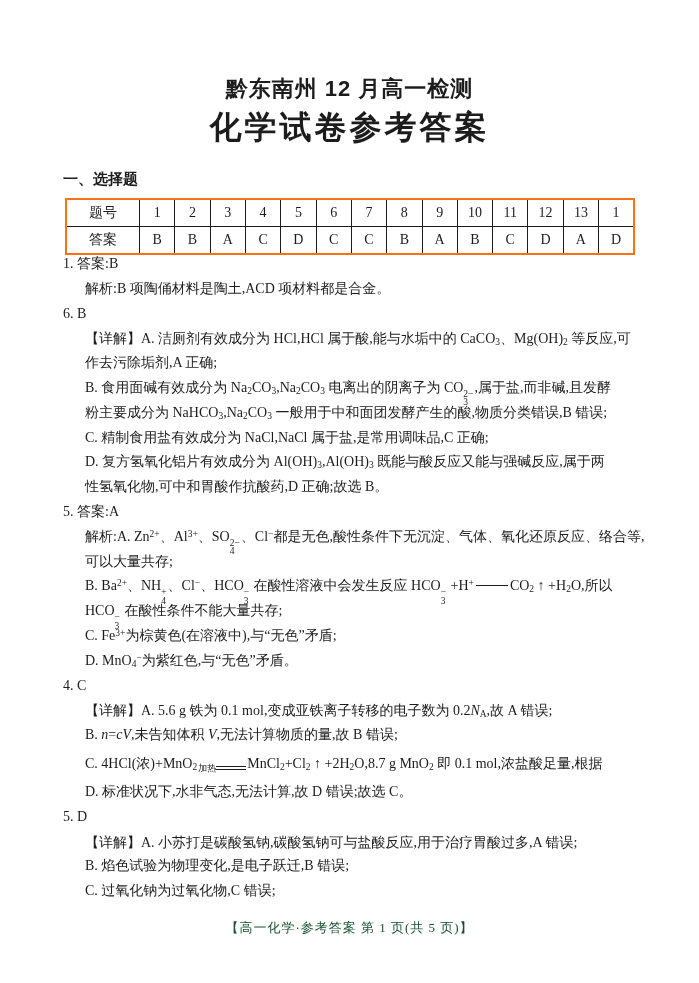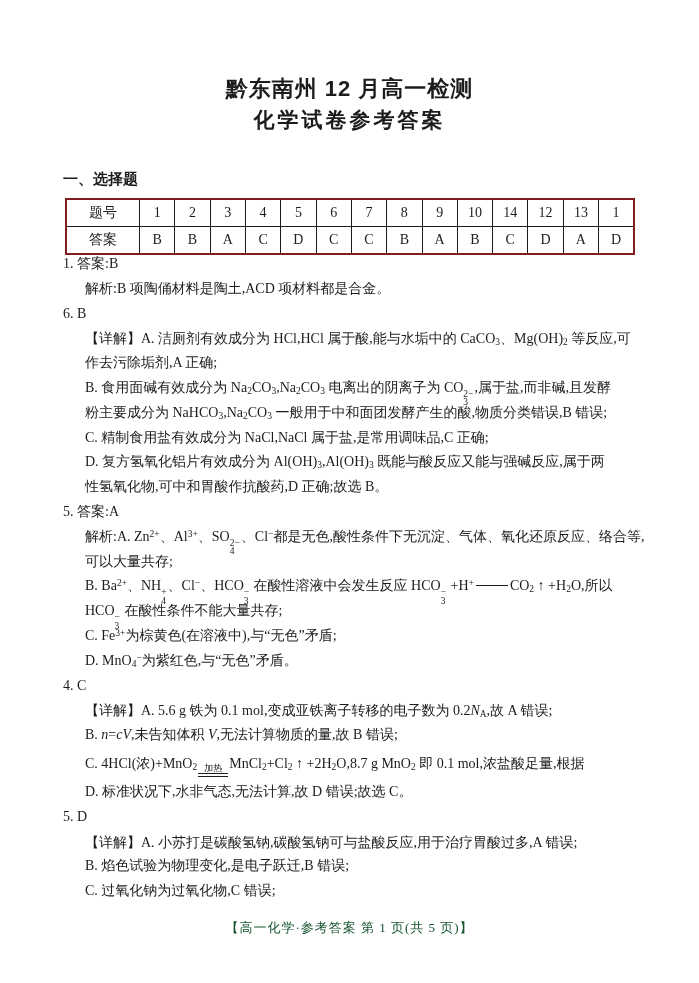--- a/index.html
+++ b/index.html
@@ -14,31 +14,31 @@
   .doc-title{
     position:absolute;top:74px;left:0;width:699px;
     text-align:center;
     font-family:"Liberation Sans","DejaVu Sans",sans-serif;
     font-weight:bold;font-size:22px;letter-spacing:1px;
   }
   .doc-subtitle{
     position:absolute;top:106px;left:0;width:699px;
     text-align:center;
     font-family:"Liberation Sans","DejaVu Sans",sans-serif;
-    font-weight:bold;font-size:21px;letter-spacing:3px;
+    font-weight:bold;font-size:32px;letter-spacing:3px;
   }
   .section-head{
     position:absolute;top:170px;left:63px;
     font-family:Liberation Serif, serif;
     font-weight:bold;font-size:15px;
   }
   table.anstable{
     position:absolute;top:198px;left:65px;
     width:570px;border-collapse:collapse;
-    border:2px solid #7f1d1d;
+    border:2px solid #f97316;
     table-layout:fixed;
     padding-left:9px;
   }
   table.anstable td{
     border:1px solid #1c1c1c;
     height:26px;text-align:center;vertical-align:middle;
     font-size:14px;padding:0;
   }
   table.anstable td.hd{width:72px;font-size:14px;}
   .content{
@@ -57,21 +57,21 @@
   .stk{
     display:inline-flex;flex-direction:column;align-items:flex-start;
     vertical-align:-5px;line-height:0;margin-right:1px;
   }
   .stk span{font-size:9.5px;line-height:8.5px;display:block;}
   .eqline{
     display:inline-block;width:32px;height:1.5px;background:#1c1c1c;
     vertical-align:4px;margin:0 2px;
   }
   .heat{
-    display:inline-flex;flex-direction:column;align-items:center;
+    display:inline-flex;flex-direction:row;align-items:center;
     vertical-align:-3px;margin:0 1px;line-height:0;
   }
   .heat .heat-txt{font-size:9px;line-height:10px;display:block;}
   .heat .heat-bar{
     display:block;width:30px;height:4px;box-sizing:border-box;
     border-top:1.2px solid #1c1c1c;border-bottom:1.2px solid #1c1c1c;
   }
   .footer{
     position:absolute;top:919px;left:0;width:699px;
     text-align:center;font-size:13px;color:#14532d;letter-spacing:1px;
@@ -94,21 +94,21 @@
           <td>1</td>
           <td>2</td>
           <td>3</td>
           <td>4</td>
           <td>5</td>
           <td>6</td>
           <td>7</td>
           <td>8</td>
           <td>9</td>
           <td>10</td>
-          <td>14</td>
+          <td>11</td>
           <td>12</td>
           <td>13</td>
           <td>1</td>
         </tr>
         <tr>
           <td class="hd">答案</td>
           <td>B</td>
           <td>B</td>
           <td>A</td>
           <td>C</td>

